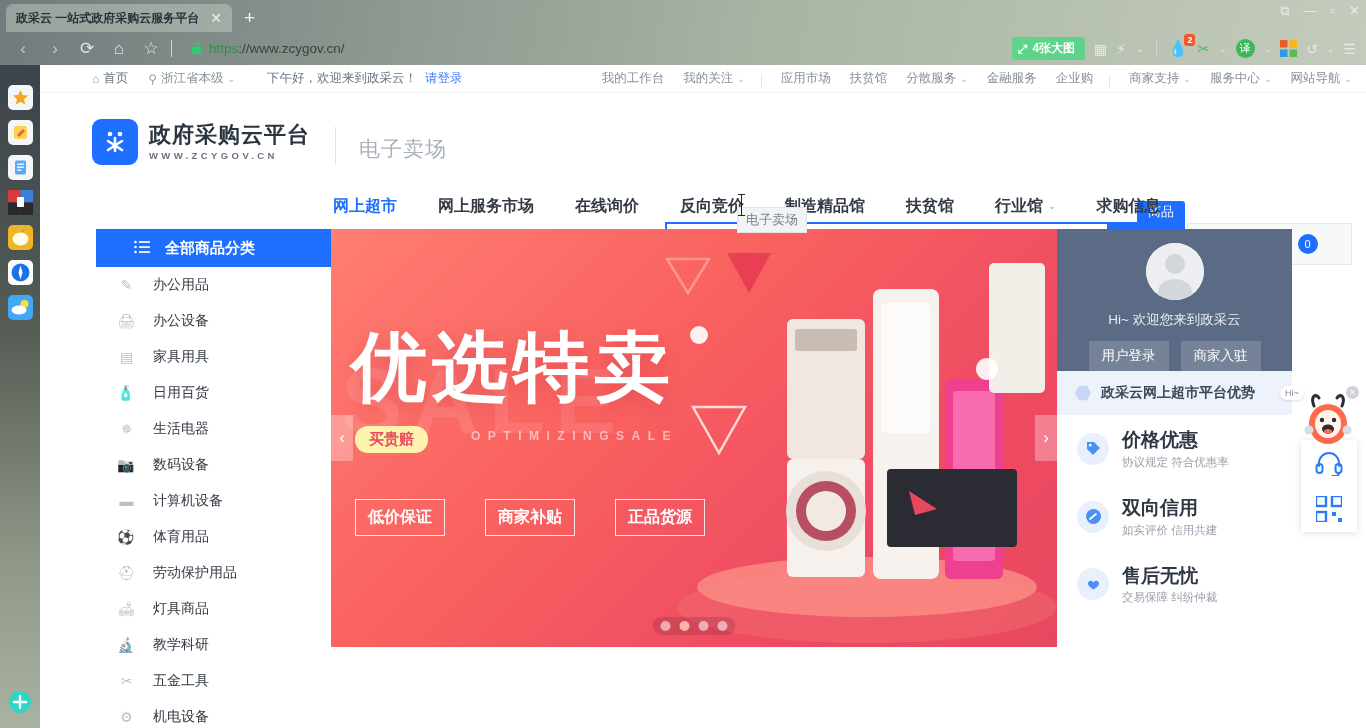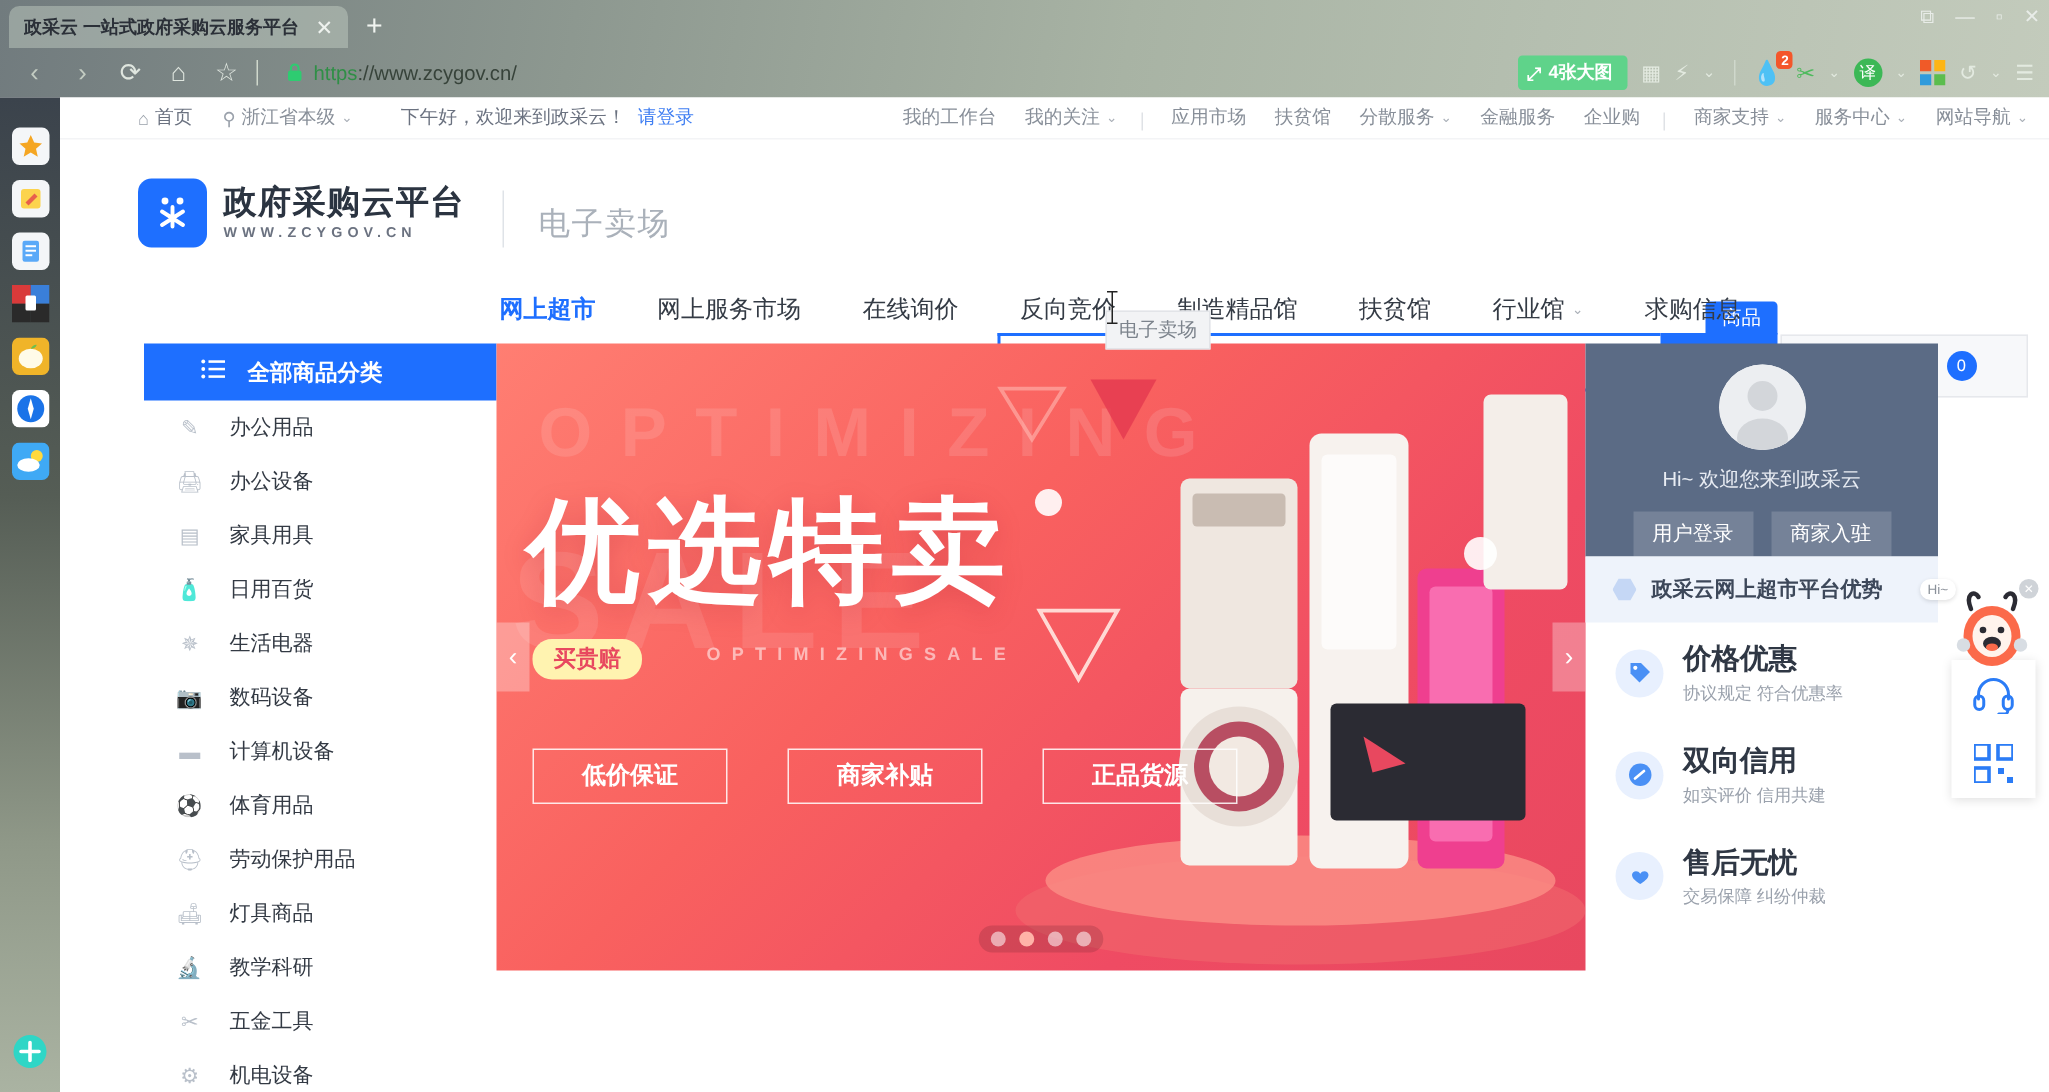--- a/index.html
+++ b/index.html
@@ -138,21 +138,21 @@
   }
   #text-caret { position:absolute; left: 701px; top: 129px; width:1px; height:22px; background:#222; z-index:61; }
   #text-caret::before, #text-caret::after { content:""; position:absolute; left:-3px; width:7px; height:1px; background:#222; }
   #text-caret::before { top:0; } #text-caret::after { bottom:0; }
 
   
   #mainnav {
     height: 43px; display:flex; align-items:center; padding-left: 293px; gap: 0;
     border-bottom: 3px solid transparent; position: relative;
   }
-  .mn { font-size: 16px; color:#343b45; margin-right: 41px; cursor:pointer; display:flex; align-items:center; gap:5px; white-space:nowrap;}
+  .mn { font-size: 16px; color:#343b45; margin-right: 41px; cursor:pointer; display:flex; align-items:center; gap:5px; white-space:nowrap;font-weight:bold;}
   .mn.active { color:#1e6fff; font-weight:700; }
 
   
   #content { display:flex; position:relative; height: 499px; }
   
   #sidebar { width: 235px; margin-left: 56px; }
   .cat-head {
     height: 38px; background:#1e6fff; color:#fff; display:flex; align-items:center;
     gap:14px; padding-left: 38px; font-size:15px; font-weight:700;
   }
@@ -184,21 +184,21 @@
     position:absolute; top: 197px; left: 24px; background:#fff3b0; color:#e8485f;
     font-size: 15px; font-weight:800; border-radius: 13px; padding: 4px 14px;
   }
   .banner-sub {
     position:absolute; top: 200px; left: 140px; font-size:12px; letter-spacing: 7.5px;
     color: rgba(255,255,255,0.55); font-weight:600; white-space:nowrap;
   }
   .badge-row { position:absolute; top: 270px; left: 24px; display:flex; gap: 40px; }
   .bbadge {
     border:1px solid rgba(255,255,255,0.85); color:#fff; font-size:16px; font-weight:600;
-    padding: 7px 32px; white-space:nowrap;
+    padding: 7px 12px; white-space:nowrap;
   }
   .b-arrow {
     position:absolute; top:50%; transform:translateY(-50%); width:22px; height:46px;
     background: rgba(255,255,255,0.30); color:#fff; display:flex; align-items:center;
     justify-content:center; font-size:17px; cursor:pointer;
   }
   .b-arrow.left { left:0; } .b-arrow.right { right:0; }
   .dots { position:absolute; bottom: 12px; left:50%; transform:translateX(-50%);
           background: rgba(120,40,50,0.25); border-radius: 9px; padding:4px 8px; display:flex; gap:9px;}
   .dot { width:10px; height:10px; border-radius:50%; background: rgba(255,255,255,0.55); cursor:pointer;}
@@ -570,21 +570,20 @@
           <span>五金工具</span>
         </div>
       <div class="cat-item">
           <span class="cat-ic">⚙</span>
           <span>机电设备</span>
         </div>
 
     </div>
 
     <div id="banner">
-      <div class="banner-ghost">OPTIMIZING</div>
       <div class="banner-ghost2">SALE</div>
 
       <svg style="position:absolute;right:0;bottom:0;width:420px;height:418px" viewBox="0 0 420 418">
         <ellipse cx="230" cy="378" rx="190" ry="36" fill="#f06a6e" opacity="0.55"></ellipse>
         <ellipse cx="230" cy="358" rx="170" ry="30" fill="#fb8f86" opacity="0.8"></ellipse>
         <rect x="150" y="90" width="78" height="140" rx="6" fill="#efe7e0"></rect>
         <rect x="158" y="100" width="62" height="22" rx="3" fill="#c9bcb2"></rect>
         <rect x="150" y="230" width="78" height="118" rx="6" fill="#f6f1ec"></rect>
         <circle cx="189" cy="282" r="40" fill="#e8dfd8"></circle>
           <circle cx="189" cy="282" r="30" fill="#b84e62"></circle>

